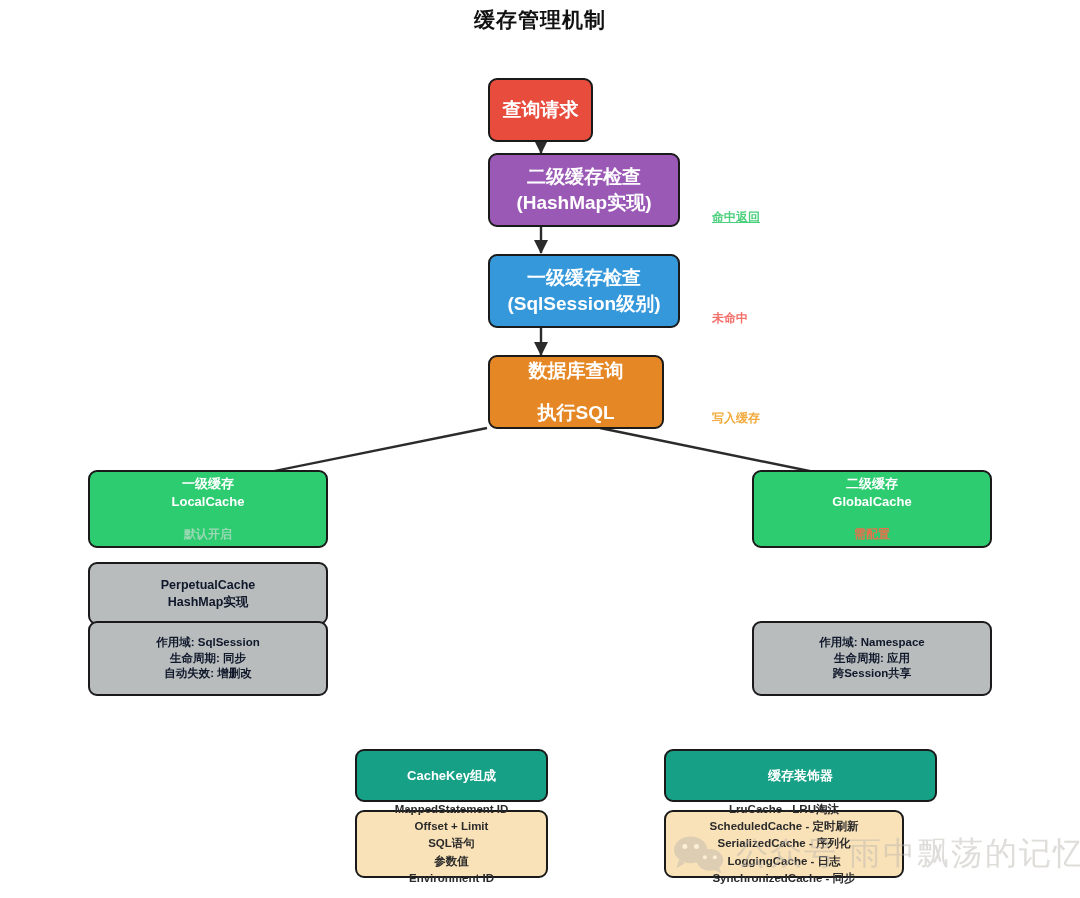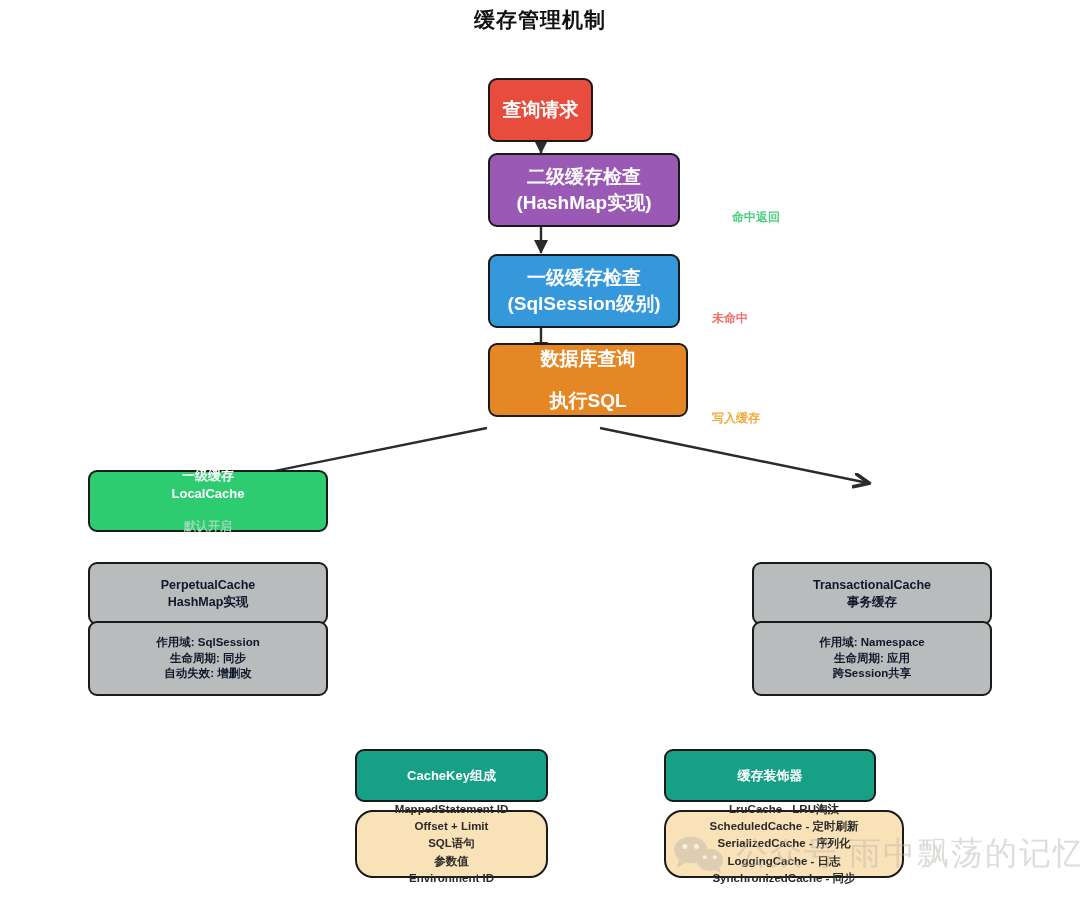--- a/index.html
+++ b/index.html
@@ -104,21 +104,21 @@
     font-weight: bold;
     display: flex;
     align-items: center;
     justify-content: center;
   }
   .card-body {
     position: absolute;
     box-sizing: border-box;
     background: #fae2b8;
     border: 2px solid #1a1a1a;
-    border-radius: 18px;
+    border-radius: 9px;
     color: #2b2b2b;
     font-size: 11.5px;
     font-weight: bold;
     display: flex;
     flex-direction: column;
     align-items: center;
     justify-content: center;
     line-height: 1.5;
     text-align: center;
   }
@@ -188,51 +188,52 @@
   <div class="node flow-node n-l2check" style="left:488px; top:153px; width:192px; height:74px;">
     <span class="ln">二级缓存检查</span>
     <span class="ln">(HashMap实现)</span>
   </div>
 
   <div class="node flow-node n-l1check" style="left:488px; top:254px; width:192px; height:74px;">
     <span class="ln">一级缓存检查</span>
     <span class="ln">(SqlSession级别)</span>
   </div>
 
-  <div class="node flow-node n-db" style="left:488px; top:343px; width:200px; height:74px;gap:16px;">
+  <div class="node flow-node n-db" style="left:488px; top:355px; width:176px; height:74px;gap:16px;">
     <span class="ln">数据库查询</span>
     <span class="ln">执行SQL</span>
   </div>
 
-  <div class="edge-label lbl-hit" style="left:732px; top:209px;">命中返回</div>
+  <div class="edge-label lbl-hit" style="left:712px; top:209px;text-decoration:underline;">命中返回</div>
   <div class="edge-label lbl-miss" style="left:712px; top:310px;">未命中</div>
   <div class="edge-label lbl-wr" style="left:712px; top:410px;">写入缓存</div>
 
-  <div class="node cache-head" style="left:88px; top:470px; width:240px; height:62px;">
+  <div class="node cache-head" style="left:88px; top:470px; width:240px; height:78px;">
     <span class="ln">一级缓存</span>
     <span class="ln">LocalCache</span>
     <span class="ln sub sub-muted">默认开启</span>
   </div>
 
   <div class="node gray-box" style="left:88px; top:562px; width:240px; height:63px;">
     <span class="ln">PerpetualCache</span>
     <span class="ln">HashMap实现</span>
   </div>
 
   <div class="node gray-box detail" style="left:88px; top:621px; width:240px; height:75px;">
     <span class="ln">作用域: SqlSession</span>
     <span class="ln">生命周期: 同步</span>
     <span class="ln">自动失效: 增删改</span>
   </div>
 
-
-  <div class="node gray-box" style="left:752px; top:562px; width:240px; height:63px;">
-    <span class="ln">TransactionalCache</span>
-    <span class="ln">事务缓存</span>
-  </div>
+  <div class="node cache-head" style="left:752px; top:470px; width:240px; height:78px;">
+    <span class="ln">二级缓存</span>
+    <span class="ln">GlobalCache</span>
+    <span class="ln sub sub-warn">需配置</span>
+  </div>
+
 
   <div class="node gray-box detail" style="left:752px; top:621px; width:240px; height:75px;">
     <span class="ln">作用域: Namespace</span>
     <span class="ln">生命周期: 应用</span>
     <span class="ln">跨Session共享</span>
   </div>
 
   <div class="card">
     <div class="card-head" style="left:355px; top:749px; width:193px; height:53px;">
       <span>CacheKey组成</span>
@@ -240,21 +241,21 @@
     <div class="card-body" style="left:355px; top:810px; width:193px; height:68px;">
       <span class="ln">MappedStatement ID</span>
       <span class="ln">Offset + Limit</span>
       <span class="ln">SQL语句</span>
       <span class="ln">参数值</span>
       <span class="ln">Environment ID</span>
     </div>
   </div>
 
   <div class="card">
-    <div class="card-head" style="left:664px; top:749px; width:212px; height:53px;">
+    <div class="card-head" style="left:664px; top:749px; width:273px; height:53px;">
       <span>缓存装饰器</span>
     </div>
     <div class="card-body" style="left:664px; top:810px; width:240px; height:68px;">
       <span class="ln">LruCache - LRU淘汰</span>
       <span class="ln">ScheduledCache - 定时刷新</span>
       <span class="ln">SerializedCache - 序列化</span>
       <span class="ln">LoggingCache - 日志</span>
       <span class="ln">SynchronizedCache - 同步</span>
     </div>
   </div>

